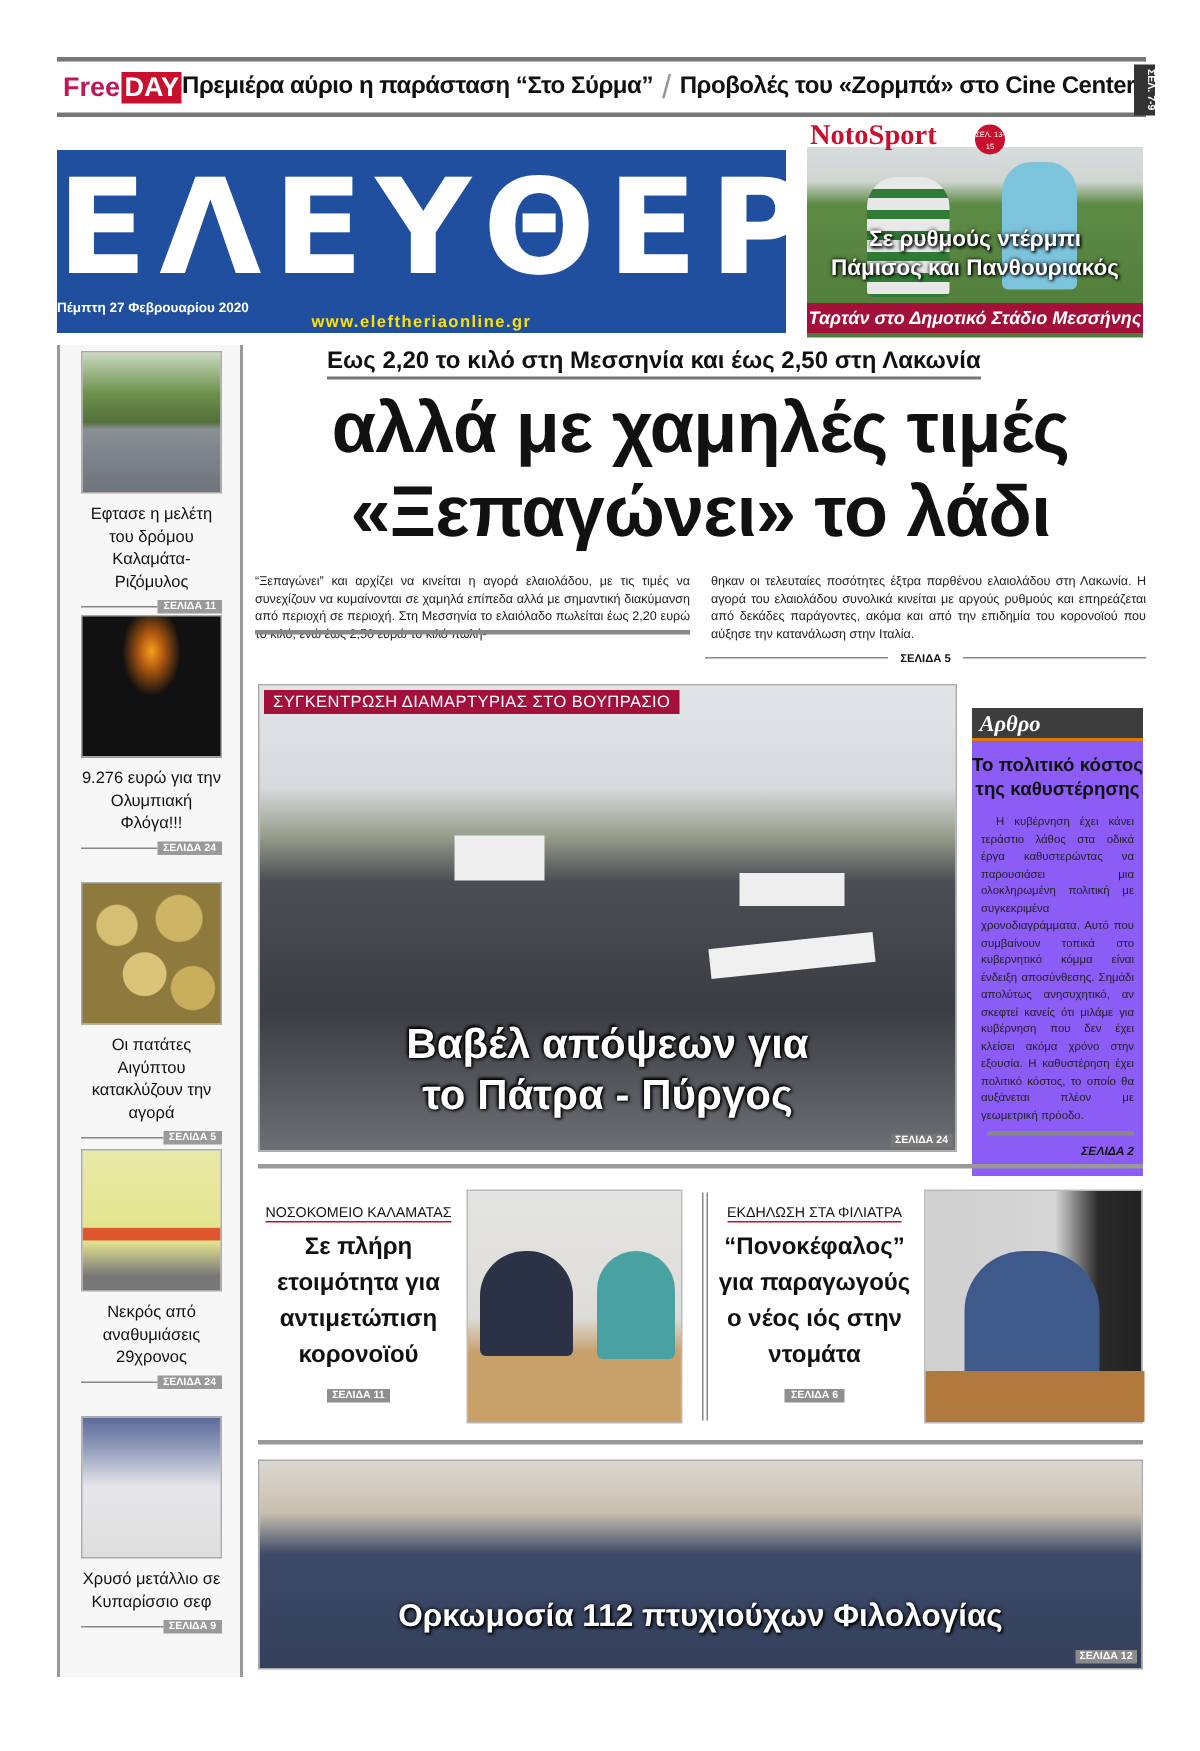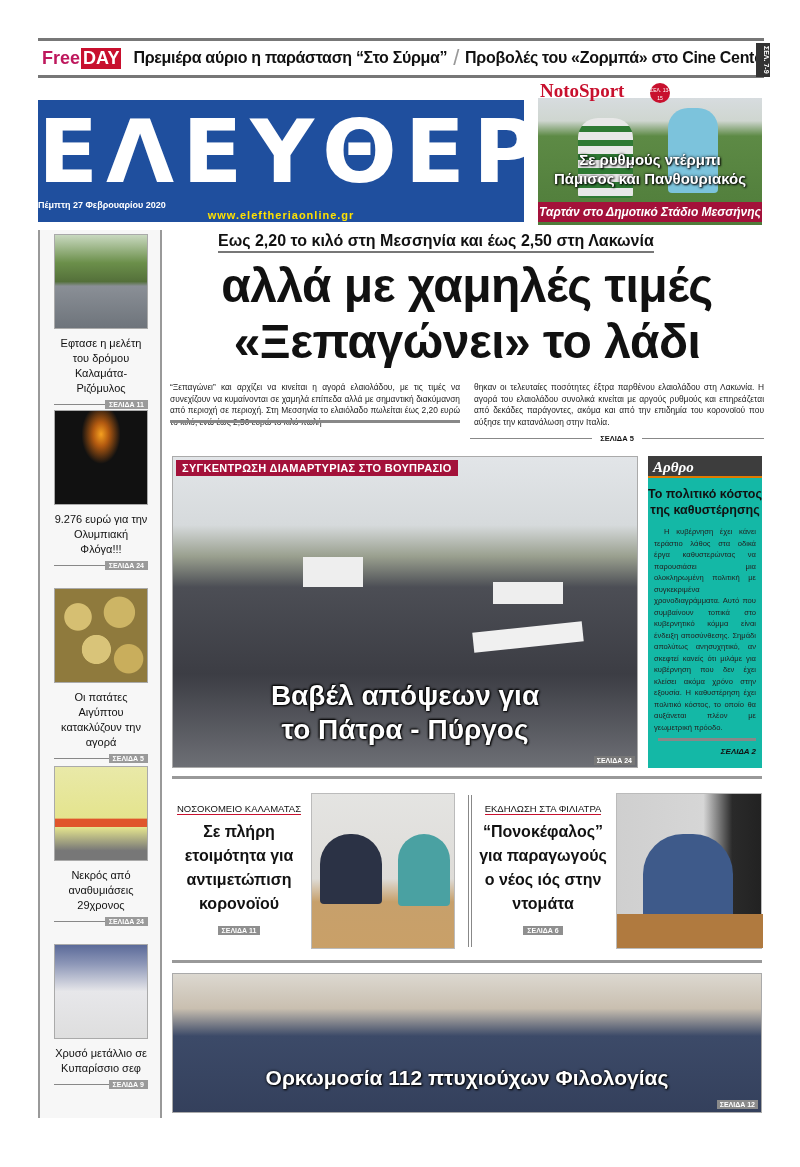--- a/index.html
+++ b/index.html
@@ -3,21 +3,21 @@
 <meta charset="utf-8">
 <style>
 *{box-sizing:border-box;margin:0;padding:0}
 body{width:800px;height:1167px;background:#fff;font-family:"Liberation Sans",sans-serif;color:#111;position:relative;overflow:hidden}
 .abs{position:absolute}
 
 #topbar{left:38px;top:38px;width:726px;height:40px;border-top:3px solid #777;border-bottom:3px solid #777;display:flex;align-items:center}
 #freeday{margin-left:4px;display:flex;align-items:center;font-weight:bold;font-size:18px;font-family:"Liberation Sans",sans-serif}
 #freeday .free{color:#be185d}
 #freeday .day{background:#c8102e;color:#fff;padding:0 2px;margin-left:1px}
-#topbar .promo{margin-left:12px;font-size:16px;font-weight:bold;letter-spacing:-0.3px;white-space:nowrap}
+#topbar .promo{font-size:16px;font-weight:bold;letter-spacing:-0.3px;white-space:nowrap}
 #topbar .sep{color:#999;font-size:22px;margin:0 6px;font-weight:normal}
 #topbar .pg{position:absolute;right:-6px;top:2px;width:14px;height:34px;background:#333;color:#fff;font-size:7px;writing-mode:vertical-rl;text-align:center;font-weight:bold}
 
 #infoline{left:38px;top:104px;width:484px;font-size:8px;display:flex;justify-content:flex-end}
 #masthead{left:38px;top:100px;width:486px;height:122px;background:#1f4f9e}
 #masthead .logo{position:absolute;left:0;right:0;top:4px;text-align:center;color:#fff;font-size:88px;font-weight:bold;letter-spacing:8px;font-family:"DejaVu Sans",sans-serif;line-height:96px}
 #masthead .date{position:absolute;left:0;right:0;top:100px;color:#fff;font-size:9px;font-weight:bold}
 #masthead .url{position:absolute;left:0;right:0;top:109px;text-align:center;color:#ffe100;font-size:11px;font-weight:bold;letter-spacing:1px}
 
 #noto{left:538px;top:80px;width:224px;height:142px}
@@ -45,28 +45,28 @@
 #kicker{left:218px;top:232px;font-size:16px;font-weight:bold;border-bottom:2px solid #777;padding-bottom:1px;white-space:nowrap}
 #headline{left:170px;top:258px;width:594px;text-align:center;font-size:48px;font-weight:bold;line-height:56px;letter-spacing:-0.5px}
 #lead{left:170px;top:382px;width:594px;display:flex;gap:14px;font-size:8.4px;line-height:11.5px;color:#222}
 #lead .col{flex:1;text-align:justify}
 #lead-rule{left:170px;top:420px;width:290px;height:3px;background:#888}
 #lead-page{left:470px;top:434px;width:294px;display:flex;align-items:center;font-size:7.5px;font-weight:bold}
 #lead-page .ln{flex:1;height:1px;background:#888}
 #lead-page span{margin:0 8px}
 
 #protest{left:172px;top:456px;width:466px;height:312px;border:1px solid #aaa;background:linear-gradient(180deg,#e2e5e8 0,#d6dadc 22%,#9aa08f 32%,#4c4e55 42%,#3c3d44 70%,#6d6f75 100%)}
-#protest .label{position:absolute;left:3px;top:3px;background:#a3113a;color:#fff;font-size:11px;font-weight:bold;padding:2px 6px;letter-spacing:0.3px}
+#protest .label{position:absolute;left:3px;top:3px;background:#a3113a;color:#fff;font-size:11px;font-weight:normal;padding:2px 6px;letter-spacing:0.3px}
 #protest .banner1{position:absolute;left:130px;top:100px;width:60px;height:30px;background:#eee}
 #protest .banner2{position:absolute;left:320px;top:125px;width:70px;height:22px;background:#eee}
 #protest .banner3{position:absolute;left:300px;top:170px;width:110px;height:20px;background:#f0f0f0;transform:rotate(-6deg)}
 #protest .title{position:absolute;left:0;right:0;top:222px;text-align:center;color:#fff;font-size:28px;font-weight:bold;line-height:34px;text-shadow:0 0 3px #000,1px 1px 2px #000,-1px -1px 2px #000}
 #protest .page{position:absolute;right:2px;bottom:2px;background:#777;color:#fff;font-size:7px;padding:1px 3px;font-weight:bold}
 
-#opinion{left:648px;top:456px;width:114px;height:312px;background:#14b8a6}
+#opinion{left:648px;top:472px;width:114px;height:312px;background:#8b5cf6}
 #opinion .hdr{height:22px;background:#3d3d3d;color:#fff;font-family:"Liberation Serif",serif;font-style:italic;font-weight:bold;font-size:15px;padding-left:5px;line-height:22px;border-bottom:2px solid #e07a00}
 #opinion .title{text-align:center;font-size:12.5px;font-weight:bold;line-height:16px;margin-top:8px}
 #opinion .body{font-size:7.6px;line-height:11.5px;padding:8px 6px 0;text-align:justify;color:#222;text-indent:10px}
 #opinion .rule{position:absolute;left:10px;right:6px;top:282px;height:3px;background:#888}
 #opinion .page{position:absolute;right:6px;top:291px;font-size:8px;font-weight:bold;font-style:italic}
 
 .hr{position:absolute;height:3px;background:#999}
 
 .story{position:absolute;text-align:center}
 .story .kick{font-size:9.5px;display:inline-block;border-bottom:1px solid #c8102e;margin-top:0}

